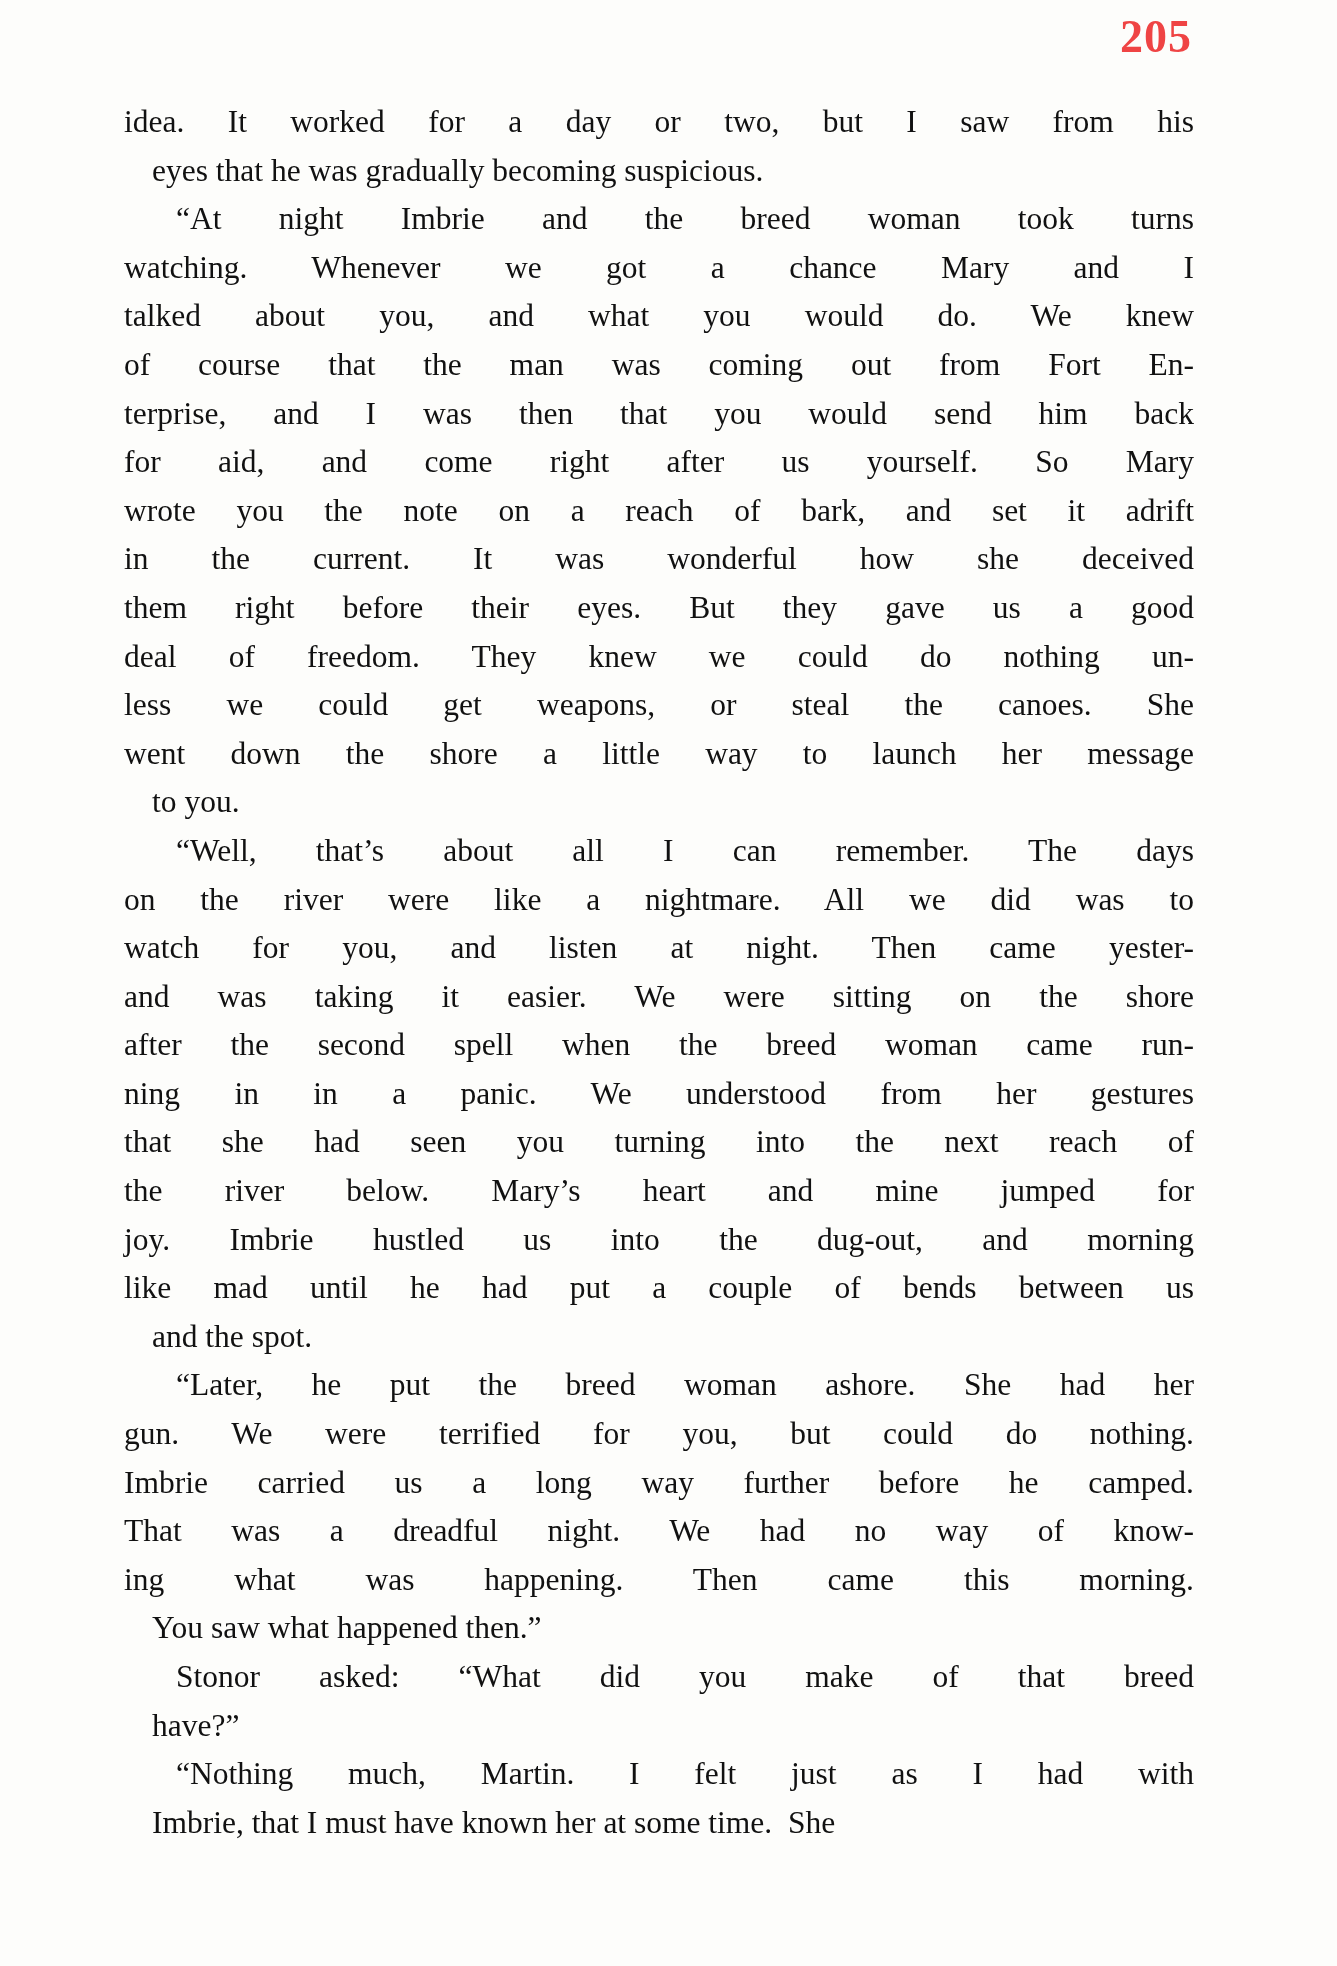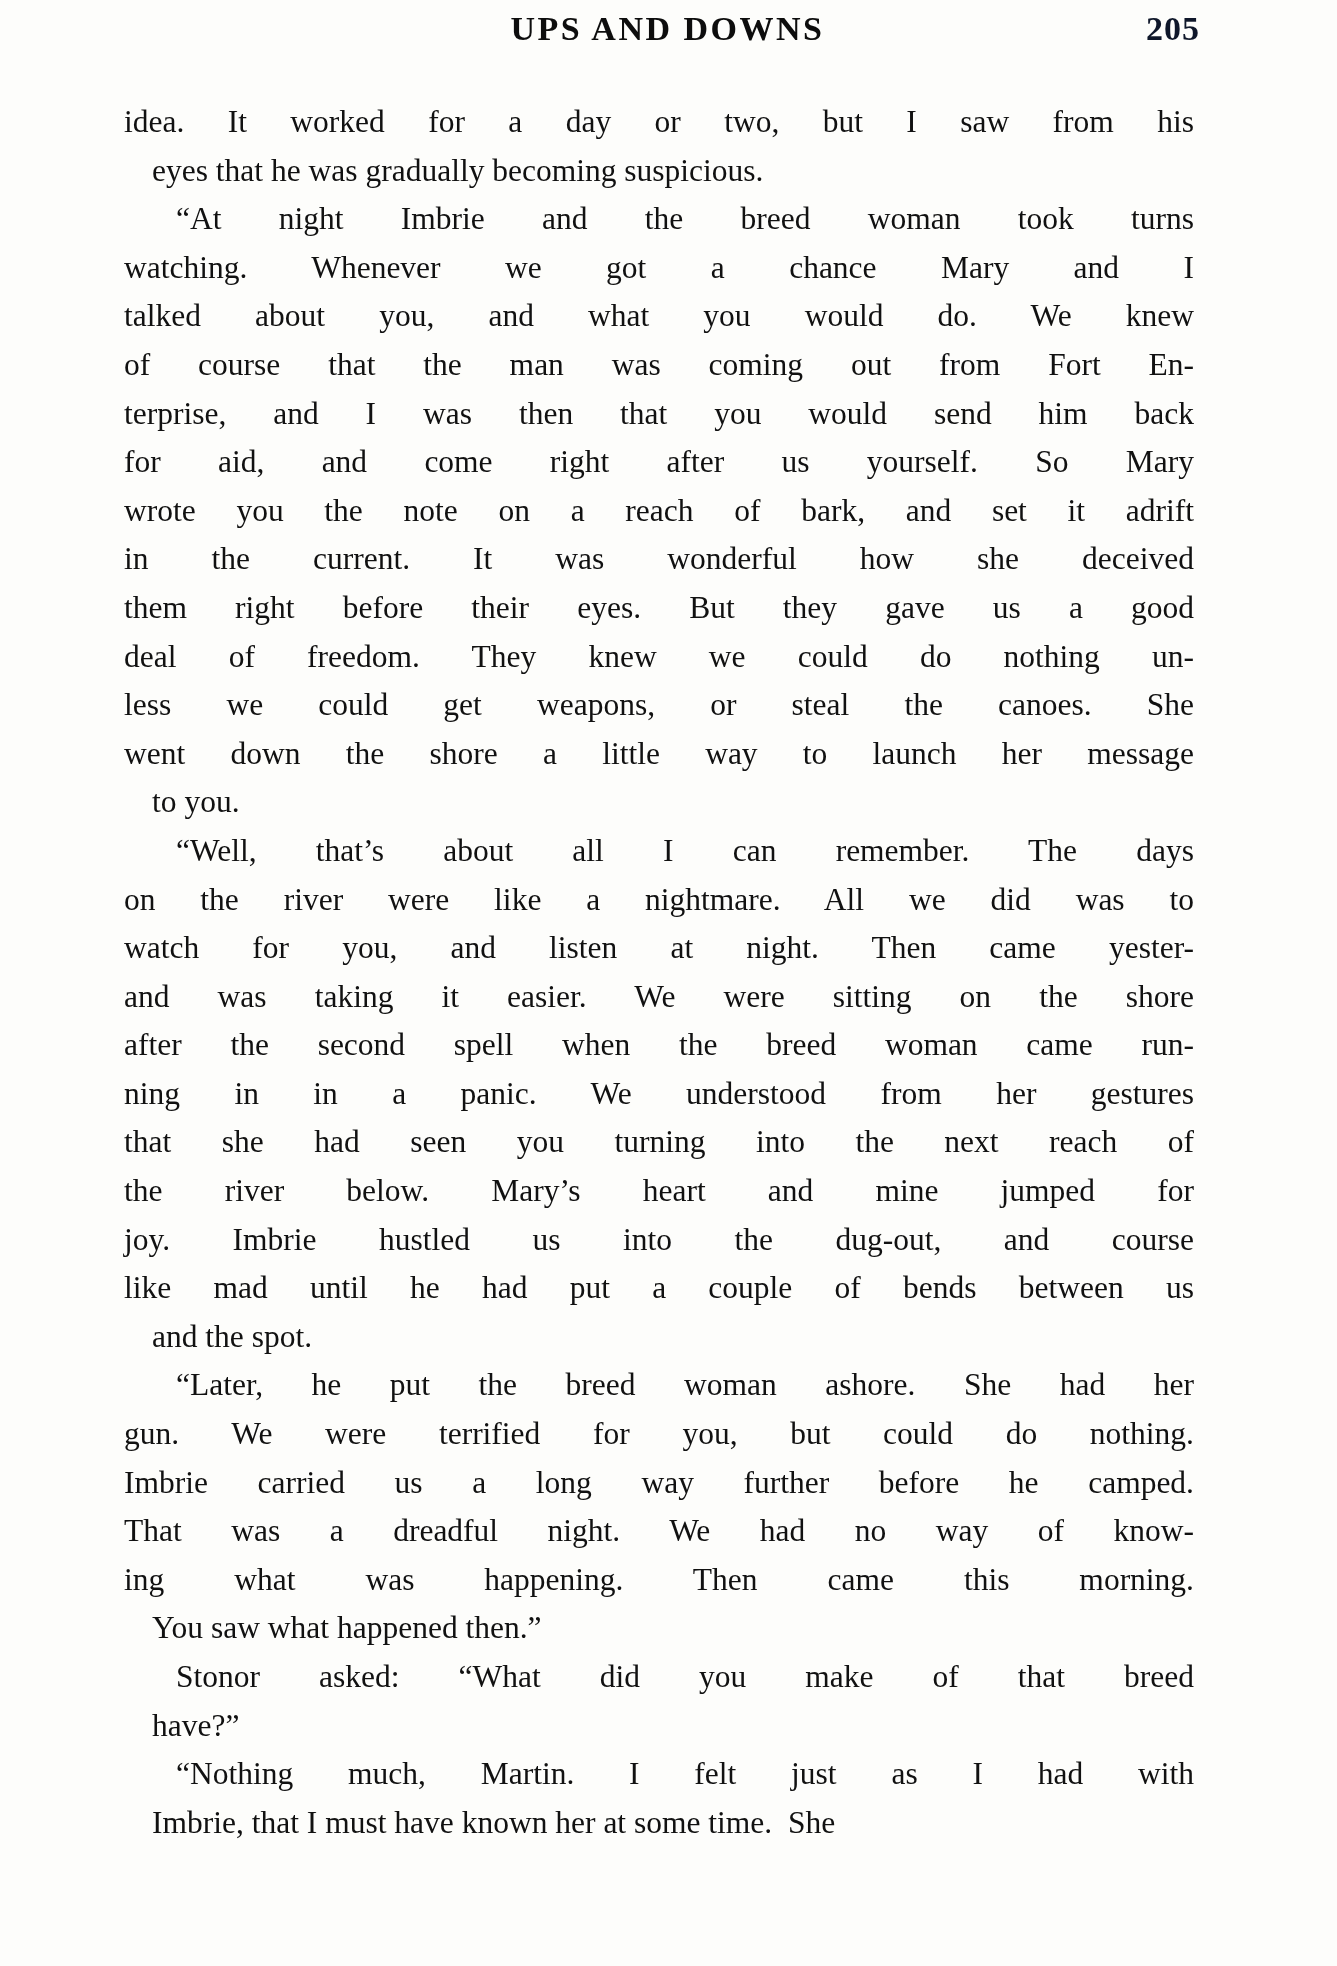--- a/index.html
+++ b/index.html
@@ -36,25 +36,25 @@
     top: 0;
     width: 1065px;
     text-align: center;
     font-size: 34px;
     font-weight: bold;
     letter-spacing: 2.5px;
     color: #0d0d0d;
   }
   .page-number {
     position: absolute;
-    right: 0;
+    right: 8px;
     top: 0;
-    font-size: 34px;
+    font-size: 46px;
     font-weight: bold;
-    color: #0f172a;
+    color: #ef4444;
     letter-spacing: 1px;
   }
   .body-text {
     position: absolute;
     left: 124px;
     top: 98px;
     width: 1070px;
     font-size: 31.5px;
     line-height: 48.6px;
     color: #111111;
@@ -83,21 +83,20 @@
   .line.indent {
     padding-left: 52px;
   }
 </style>
 </head>
 <body>
 
 <div class="page">
 
   <div class="header">
-    <div class="running-title">UPS AND DOWNS</div>
     <div class="page-number">205</div>
   </div>
 
   <div class="body-text" id="body-text">
       <span class="line just">idea.  It worked for a day or two, but I saw from his</span>
       <span class="line last">eyes that he was gradually becoming suspicious.</span>
       <p></p>
       <span class="line just indent">“At night Imbrie and the breed woman took turns</span>
       <span class="line just">watching.  Whenever we got a chance Mary and I</span>
       <span class="line just">talked about you, and what you would do.  We knew</span>
@@ -113,21 +112,21 @@
       <span class="line last">to you.</span>
       <p></p>
       <span class="line just indent">“Well, that’s about all I can remember.  The days</span>
       <span class="line just">on the river were like a nightmare.  All we did was to</span>
       <span class="line just">watch for you, and listen at night.  Then came yester-</span>
       <span class="line just">and was taking it easier.  We were sitting on the shore</span>
       <span class="line just">after the second spell when the breed woman came run-</span>
       <span class="line just">ning in in a panic.  We understood from her gestures</span>
       <span class="line just">that she had seen you turning into the next reach of</span>
       <span class="line just">the river below.  Mary’s heart and mine jumped for</span>
-      <span class="line just">joy.  Imbrie hustled us into the dug-out, and course</span>
+      <span class="line just">joy.  Imbrie hustled us into the dug-out, and morning</span>
       <span class="line just">like mad until he had put a couple of bends between us</span>
       <span class="line last">and the spot.</span>
       <p></p>
       <span class="line just indent">“Later, he put the breed woman ashore.  She had her</span>
       <span class="line just">gun.  We were terrified for you, but could do nothing.</span>
       <span class="line just">Imbrie carried us a long way further before he camped.</span>
       <span class="line just">That was a dreadful night.  We had no way of know-</span>
       <span class="line just">ing what was happening.  Then came this morning.</span>
       <span class="line last">You saw what happened then.”</span>
       <p></p>

